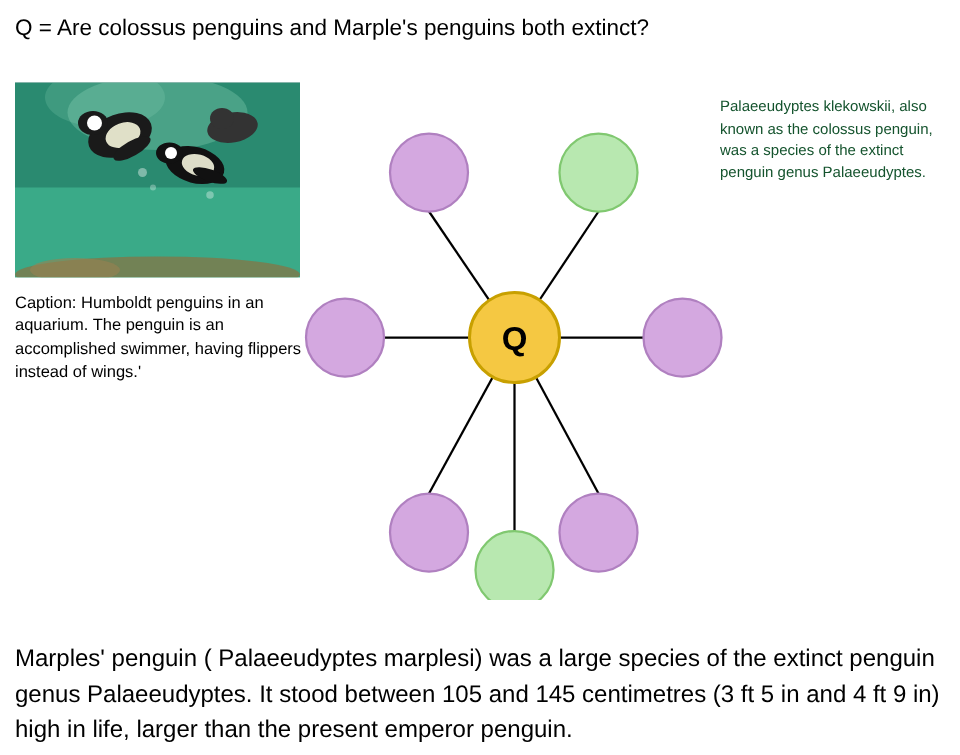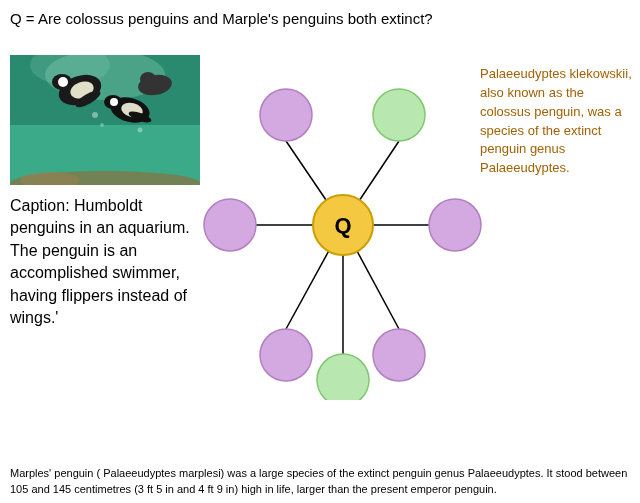--- a/index.html
+++ b/index.html
@@ -35,41 +35,41 @@
       background: linear-gradient(180deg, #2a7a6a 0%, #3a9a80 40%, #5abf9f 60%, #7dd4b8 80%, #a0e0c8 100%);
       position: relative;
       overflow: hidden;
     }
 
     #caption {
       position: absolute;
       top: 195px;
       left: 10px;
       width: 200px;
-      font-size: 16px;
+      font-size: 11px;
       color: #000;
       line-height: 1.4;
     }
 
     #right-text {
       position: absolute;
       top: 65px;
       right: 5px;
       width: 155px;
-      font-size: 13px;
-      color: #a16207;
+      font-size: 10px;
+      color: #14532d;
       line-height: 1.45;
     }
 
     #bottom-text {
       position: absolute;
       bottom: 5px;
       left: 10px;
       right: 10px;
-      font-size: 11px;
+      font-size: 16px;
       color: #000;
       line-height: 1.45;
     }
 
     
     #mindmap {
       position: absolute;
       top: 50px;
       left: 195px;
       width: 295px;

